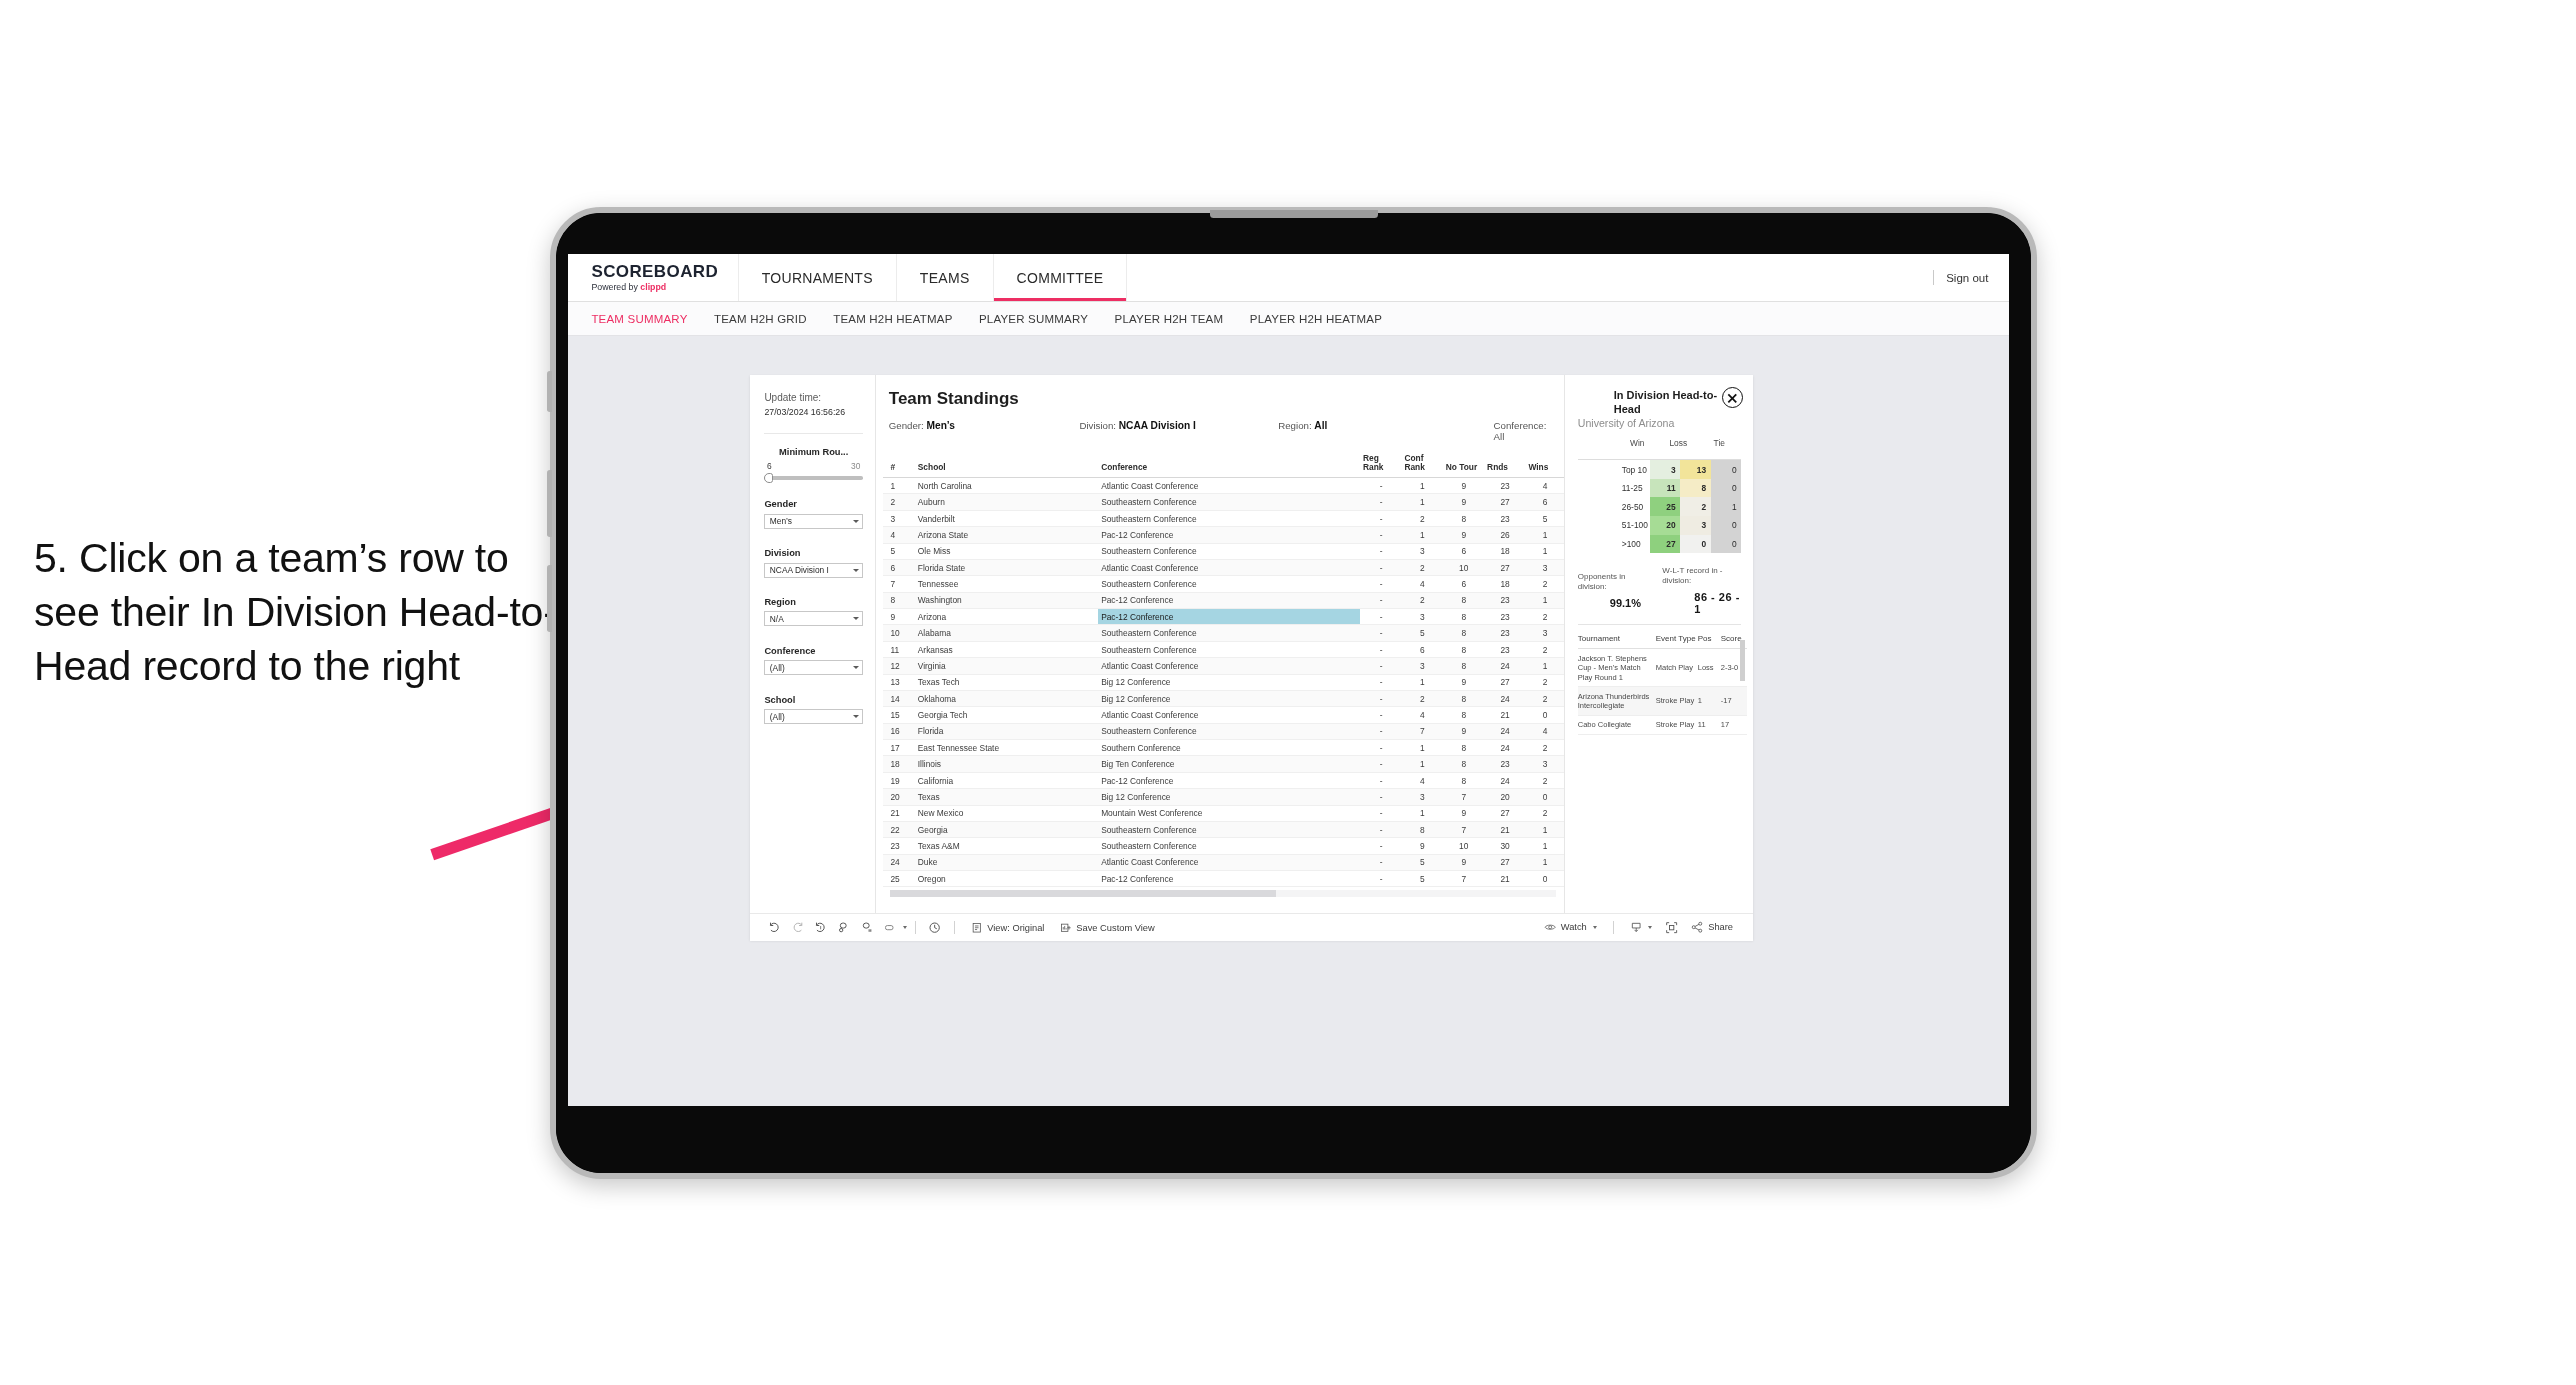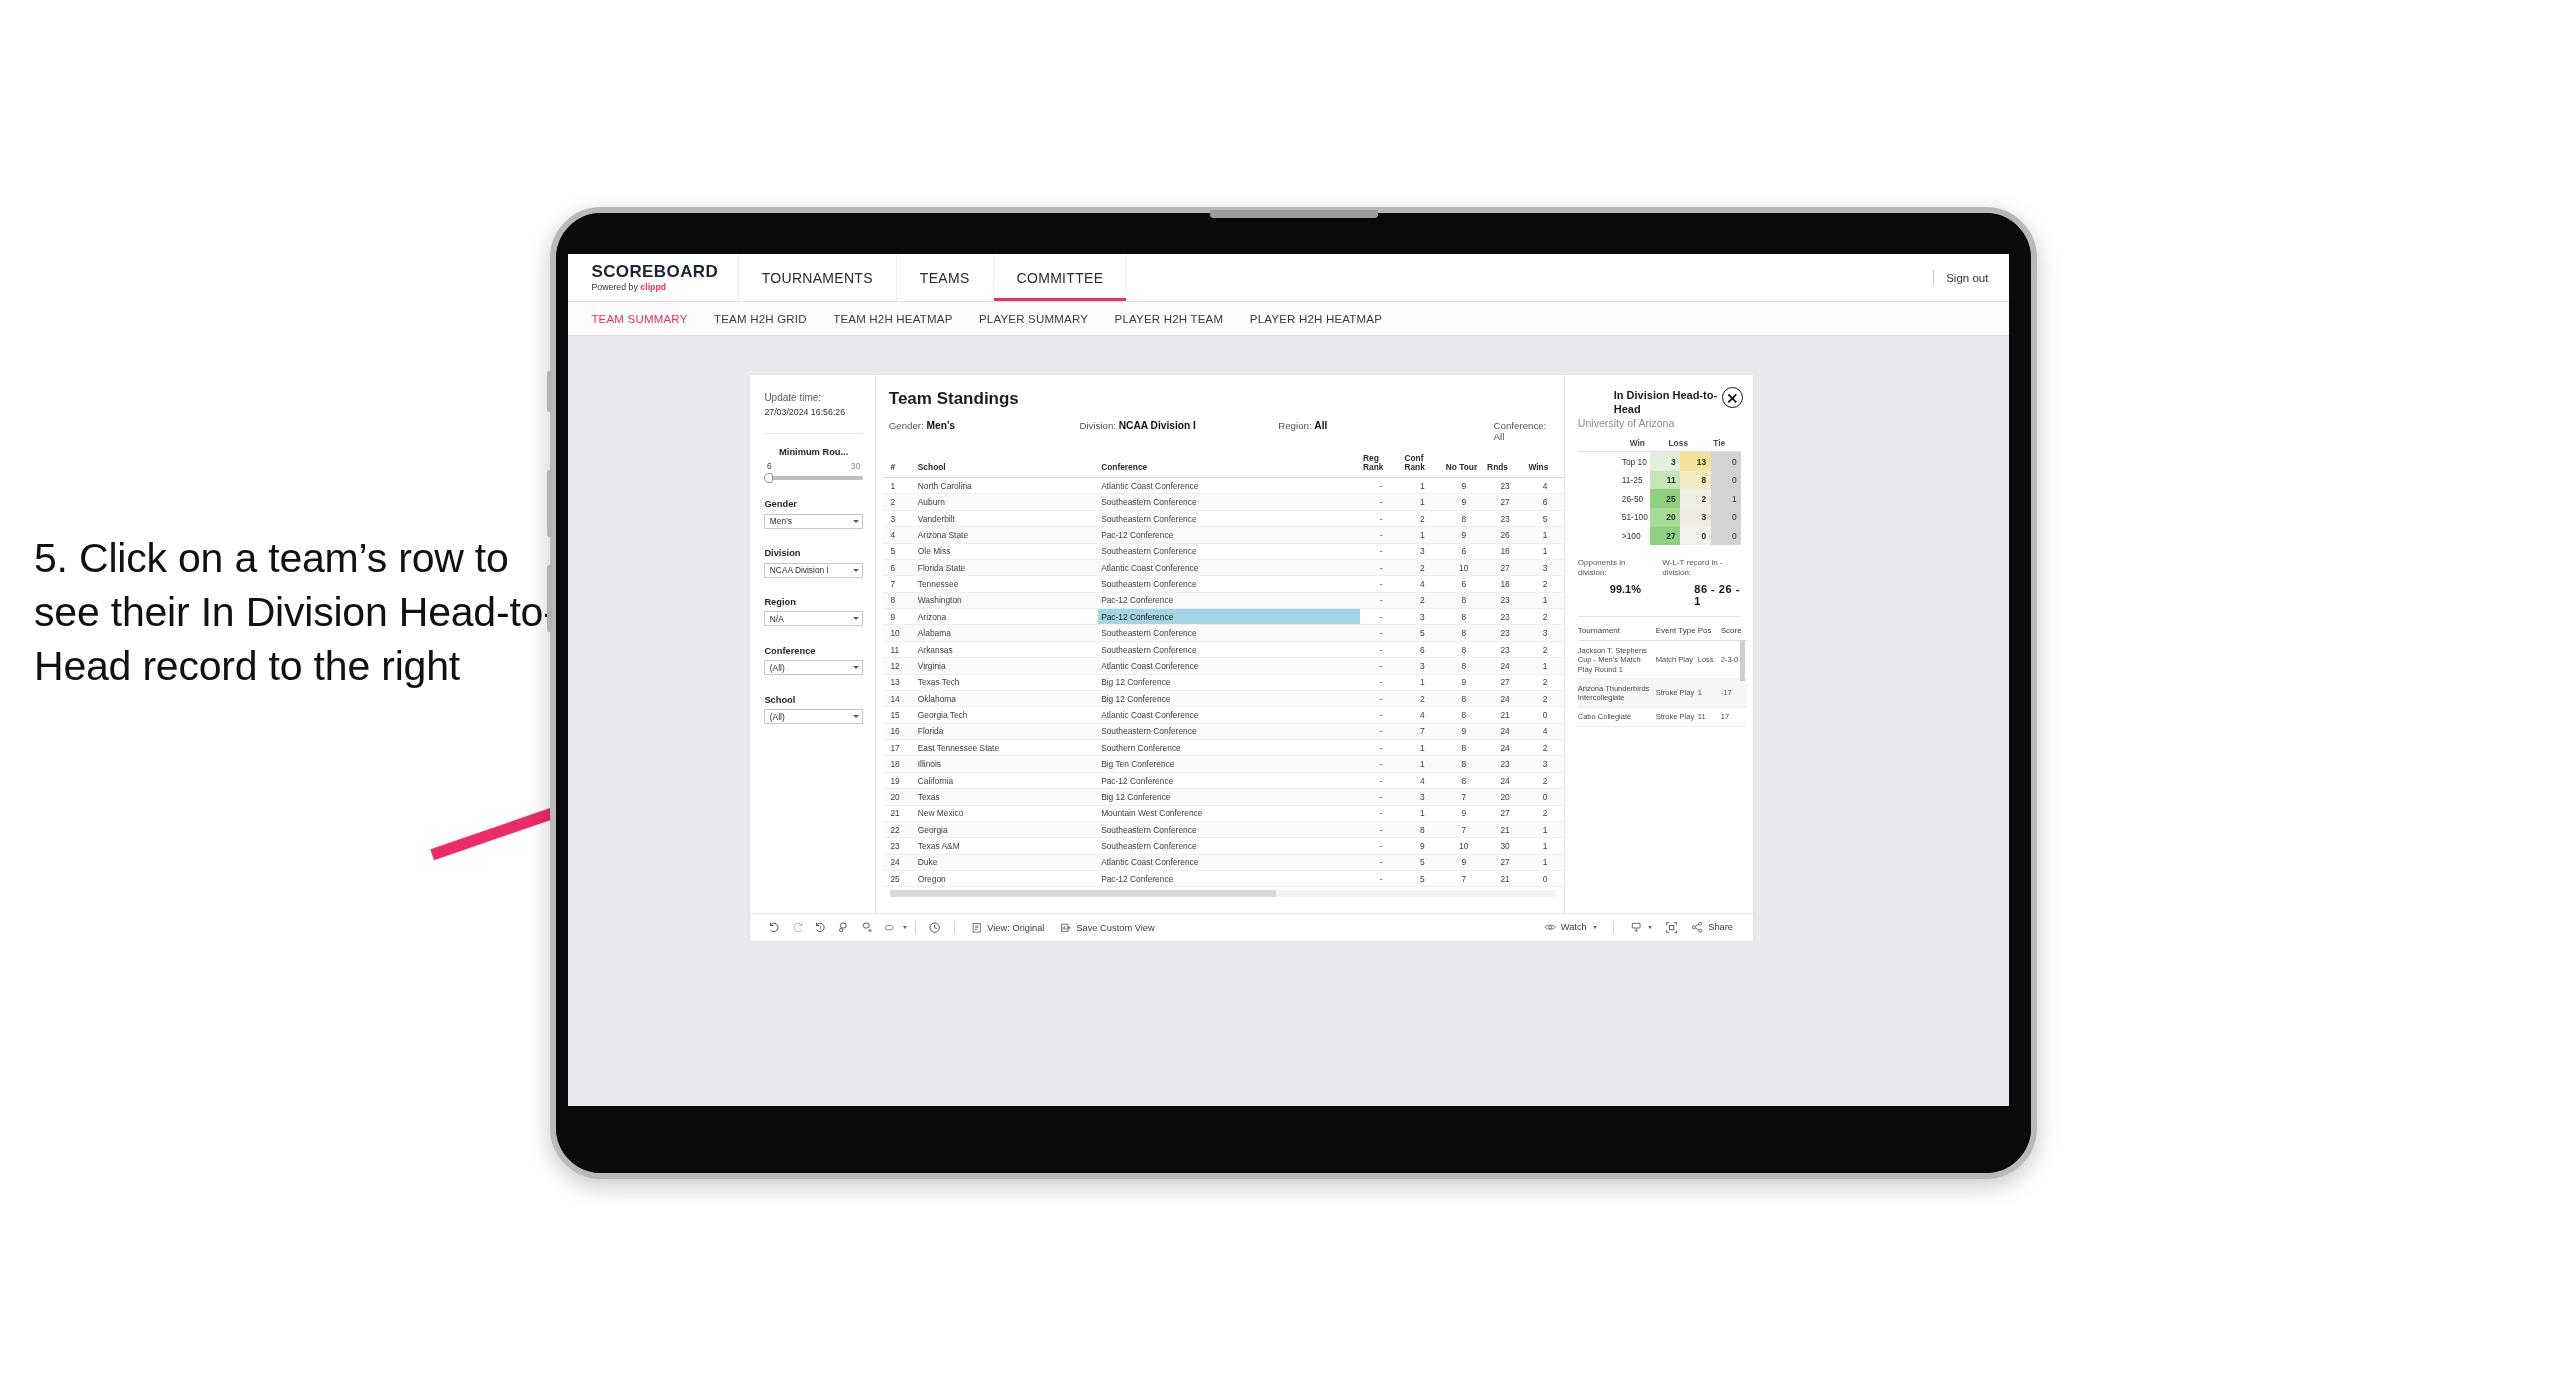--- a/index.html
+++ b/index.html
@@ -193,31 +193,31 @@
   .h2h-title { font-size:11px; font-weight:700; color:#1c1c1c; line-height:1.25;padding-left:36px; }
   .h2h-sub { font-size:10.6px; color:#8d8d8d; line-height:1.3; }
   .close-btn {
     position:absolute; right:10.6px; top:12.4px;
     width:21px; height:21px; border:1.9px solid #111; border-radius:50%;
     display:flex; align-items:center; justify-content:center; cursor:pointer;
   }
   .close-btn svg { display:block; }
 
   .hm { margin-top:8px; }
-  .hm-head { display:flex; font-size:8.4px; color:#4a4a4a; border-bottom:0.9px solid #ddd; padding-bottom:3px;font-weight:bold; }
+  .hm-head { display:flex; font-size:8.4px; color:#4a4a4a; border-bottom:0.9px solid #ddd; padding-bottom:11px; }
   .hm-head .hc { text-align:center; }
   .hm-head .hlbl { width:39px; }
   .hm-head .hc { width:41px; }
   .hm-row { display:flex; align-items:stretch; height:18.6px; }
   .hm-row .hlbl { width:39px; display:flex; align-items:center; font-size:8.4px; color:#333;margin-left:44px; }
   .hm-cell { width:41px; display:flex; align-items:center; justify-content:flex-end;
              padding-right:4.4px; font-size:8.4px; color:#2a2a2a; font-weight:700; }
   .hm-cell.tie { background:#d3d3d3; font-weight:400; }
 
-  .kpis { display:flex; margin-top:12.4px; gap:13px; }
+  .kpis { display:flex; margin-top:12.4px; gap:13px;align-items:center; }
   .kpi { }
   .kpi.k1 { width:81px; }
   .kpi-lab { font-size:8px; color:#555; line-height:1.3; }
   .kpi-val { font-size:11px; font-weight:700; color:#161616; margin-top:4.4px;padding-left:32px; }
   .kpi-val.wide { letter-spacing:0.5px; }
   .h2h-sep { height:0.9px; background:#e4e4e4; margin:9.7px 0 0; }
 
   table.tour-tbl { border-collapse:collapse; width:100%; table-layout:fixed; margin-top:3.5px; }
   table.tour-tbl th {
     font-size:8px; color:#3a3a3a; font-weight:400; text-align:left;

